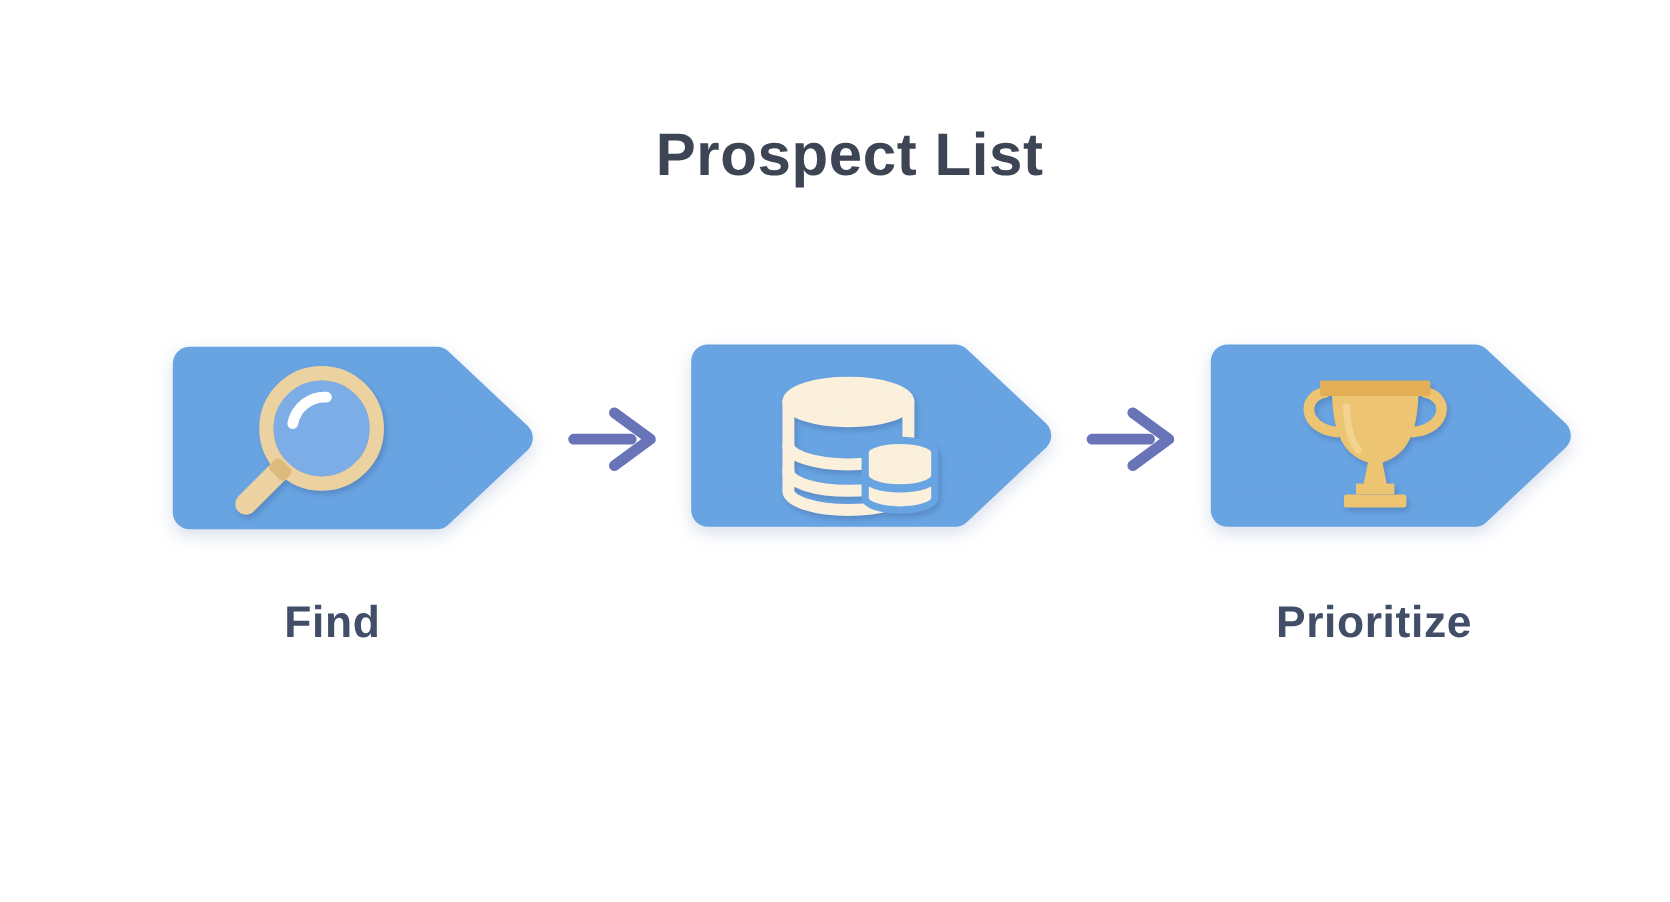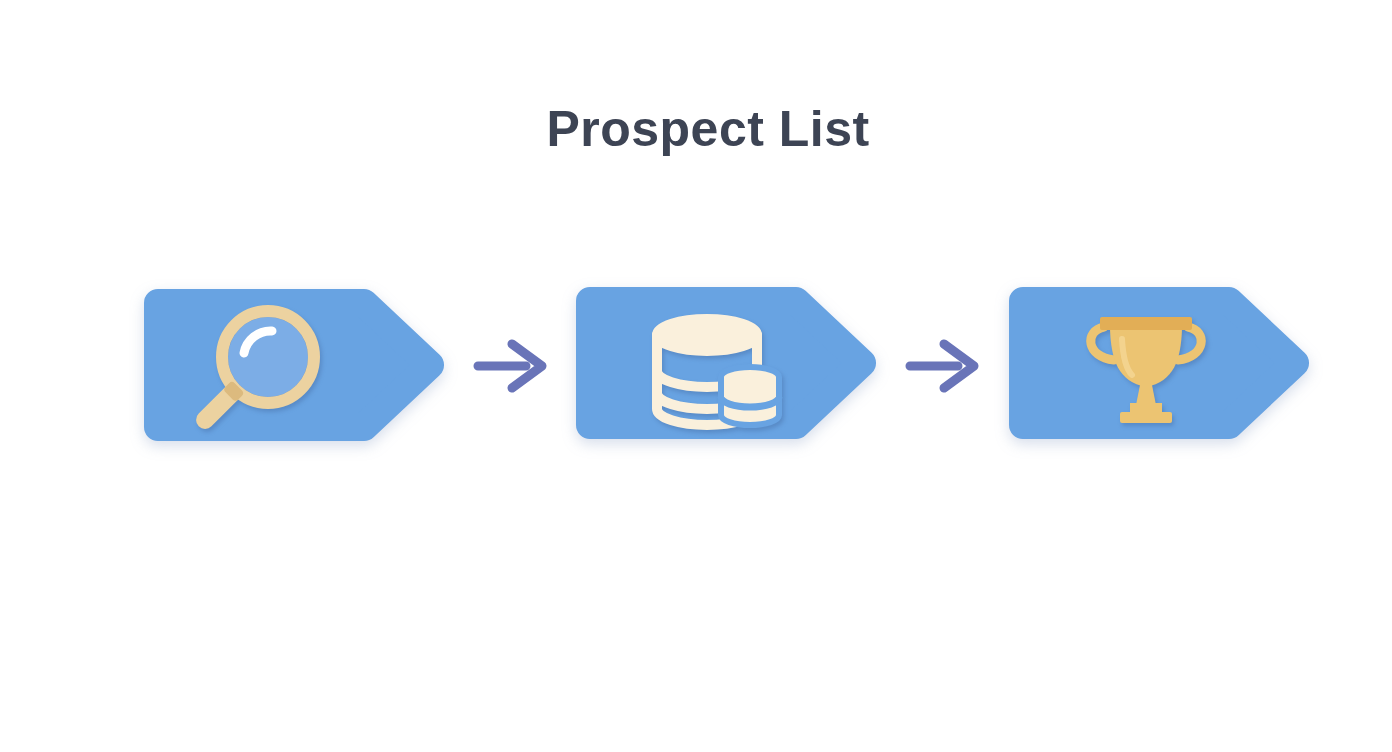--- a/index.html
+++ b/index.html
@@ -121,14 +121,16 @@
         <path class="trophy-body" d="M-36 -34 L36 -34 C35 -4 28 19 0 24 C-28 19 -35 -4 -36 -34 Z"></path>
         <path class="trophy-shine" d="M-24 -24 C-23 -6 -20 6 -14 12"></path>
         <rect class="trophy-rim" x="-46" y="-46" width="92" height="13" rx="2"></rect>
         <path class="trophy-body" d="M-6 22 L6 22 L10 42 L-10 42 Z"></path>
         <rect class="trophy-body" x="-16" y="40" width="32" height="9"></rect>
         <rect class="trophy-body" x="-26" y="49" width="52" height="11" rx="2"></rect>
       </g>
     </svg>
   </div>
 
+  <div class="label label-1">Find</div>
+  <div class="label label-3">Prioritize</div>
 
 </div>
 
 </body></html>

